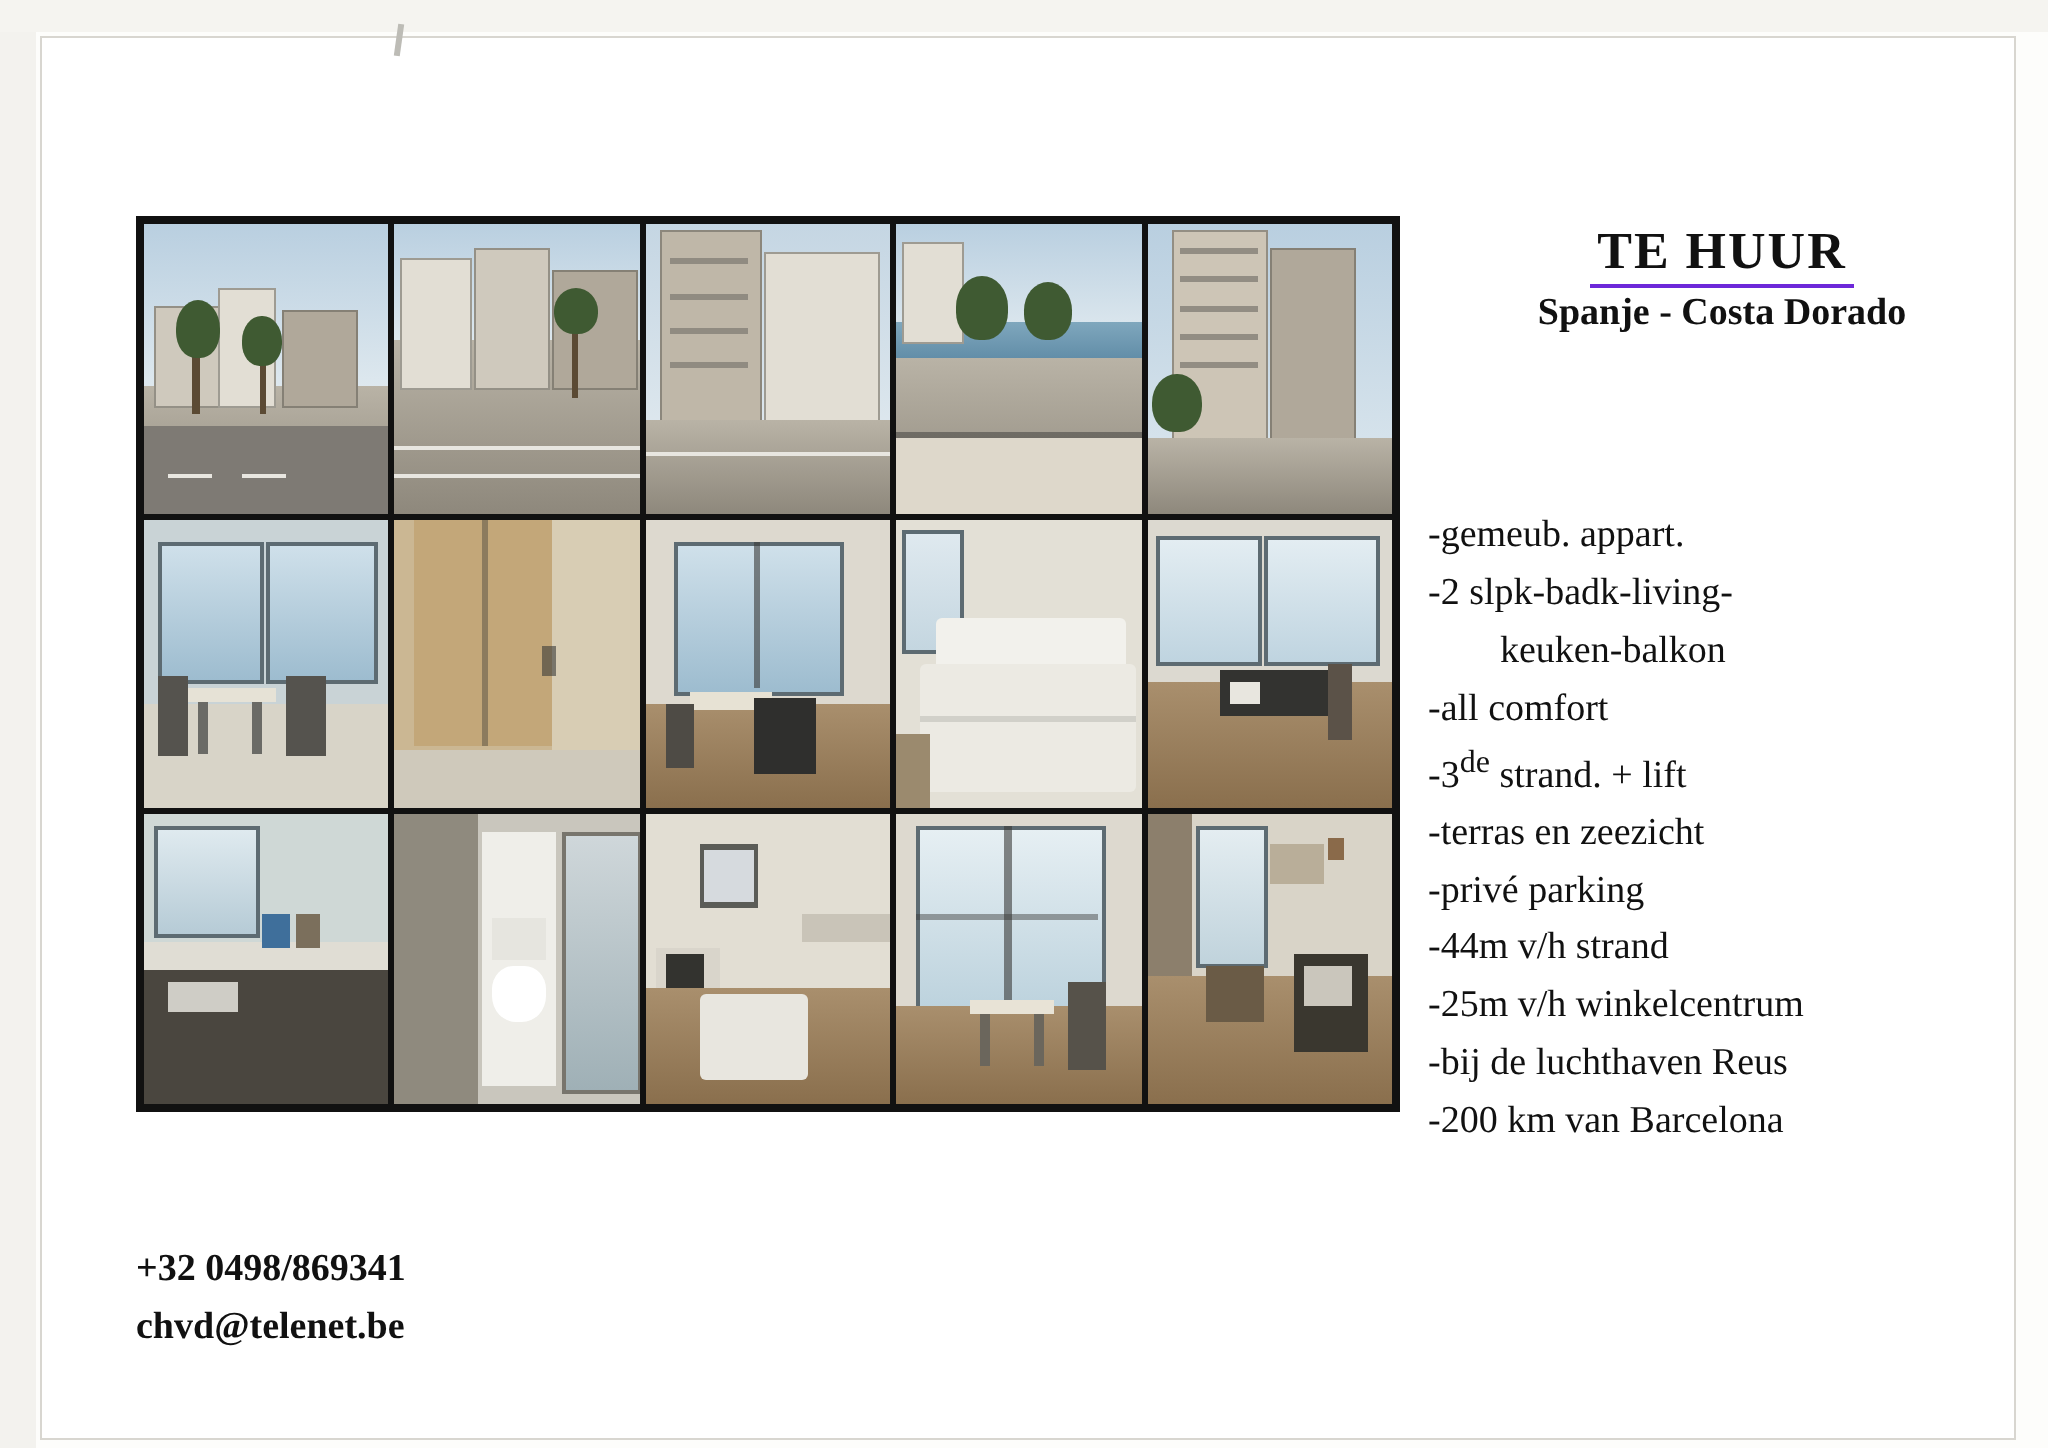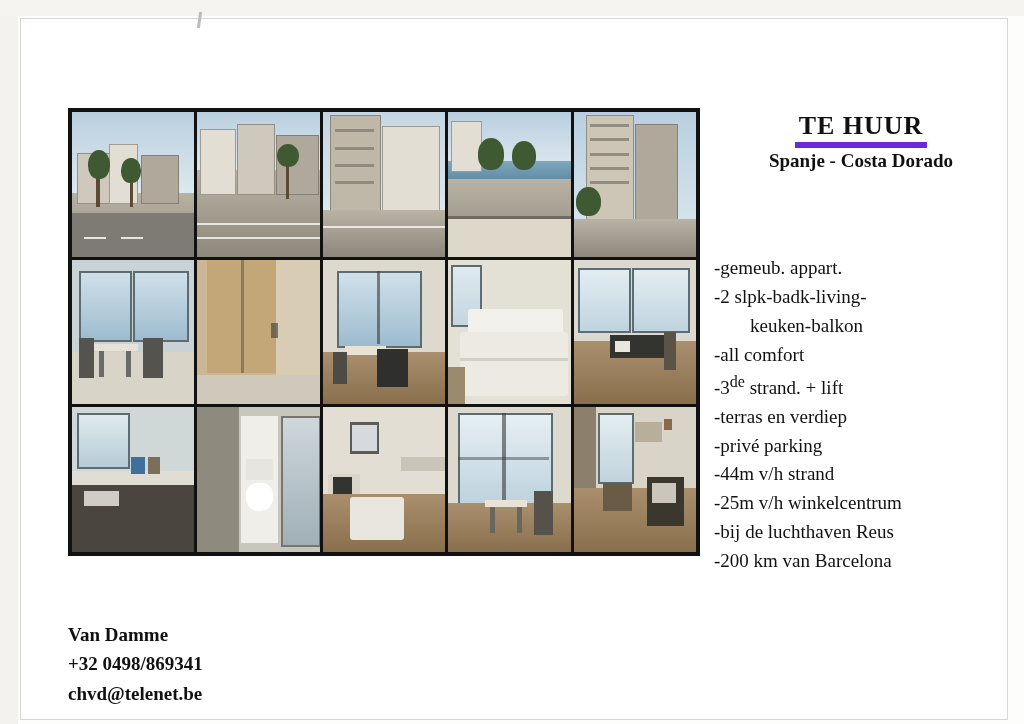--- a/index.html
+++ b/index.html
@@ -142,21 +142,21 @@
     left: 716px;
     top: 112px;
     width: 290px;
     text-align: center;
     color: #111;
   }
   .ad-title {
     font-size: 26px;
     font-weight: bold;
     letter-spacing: 1px;
-    border-bottom: 6px solid #6d28d9;
+    border-bottom: 2px solid #6d28d9;
     display: inline-block;
     padding: 0 4px 1px 4px;
     line-height: 1.1;
     font-family: Liberation Serif, serif;
   }
   .ad-sub1 {
     font-size: 21px;
     font-weight: bold;
     margin-top: 4px;
     line-height: 1.15;
@@ -378,26 +378,25 @@
     <div class="ad-title">TE HUUR</div>
     <div class="ad-sub2">Spanje - Costa Dorado</div>
   </div>
 
   <div class="ad-list">
     <div>-gemeub. appart.</div>
     <div>-2 slpk-badk-living-</div>
     <div class="indent">keuken-balkon</div>
     <div>-all comfort</div>
     <div><span>-3</span><sup>de</sup><span> strand. + lift</span></div>
-    <div>-terras en verdiep</div>
+    <div>-terras en zeezicht</div>
     <div>-privé parking</div>
     <div>-44m v/h strand</div>
     <div>-25m v/h winkelcentrum</div>
     <div>-bij de luchthaven Reus</div>
     <div>-200 km van Barcelona</div>
   </div>
 
   <div class="contact">
-    <div>Van Damme</div>
     <div>+32 0498/869341</div>
     <div>chvd@telenet.be</div>
   </div>
 </div>
 
 </body></html>

